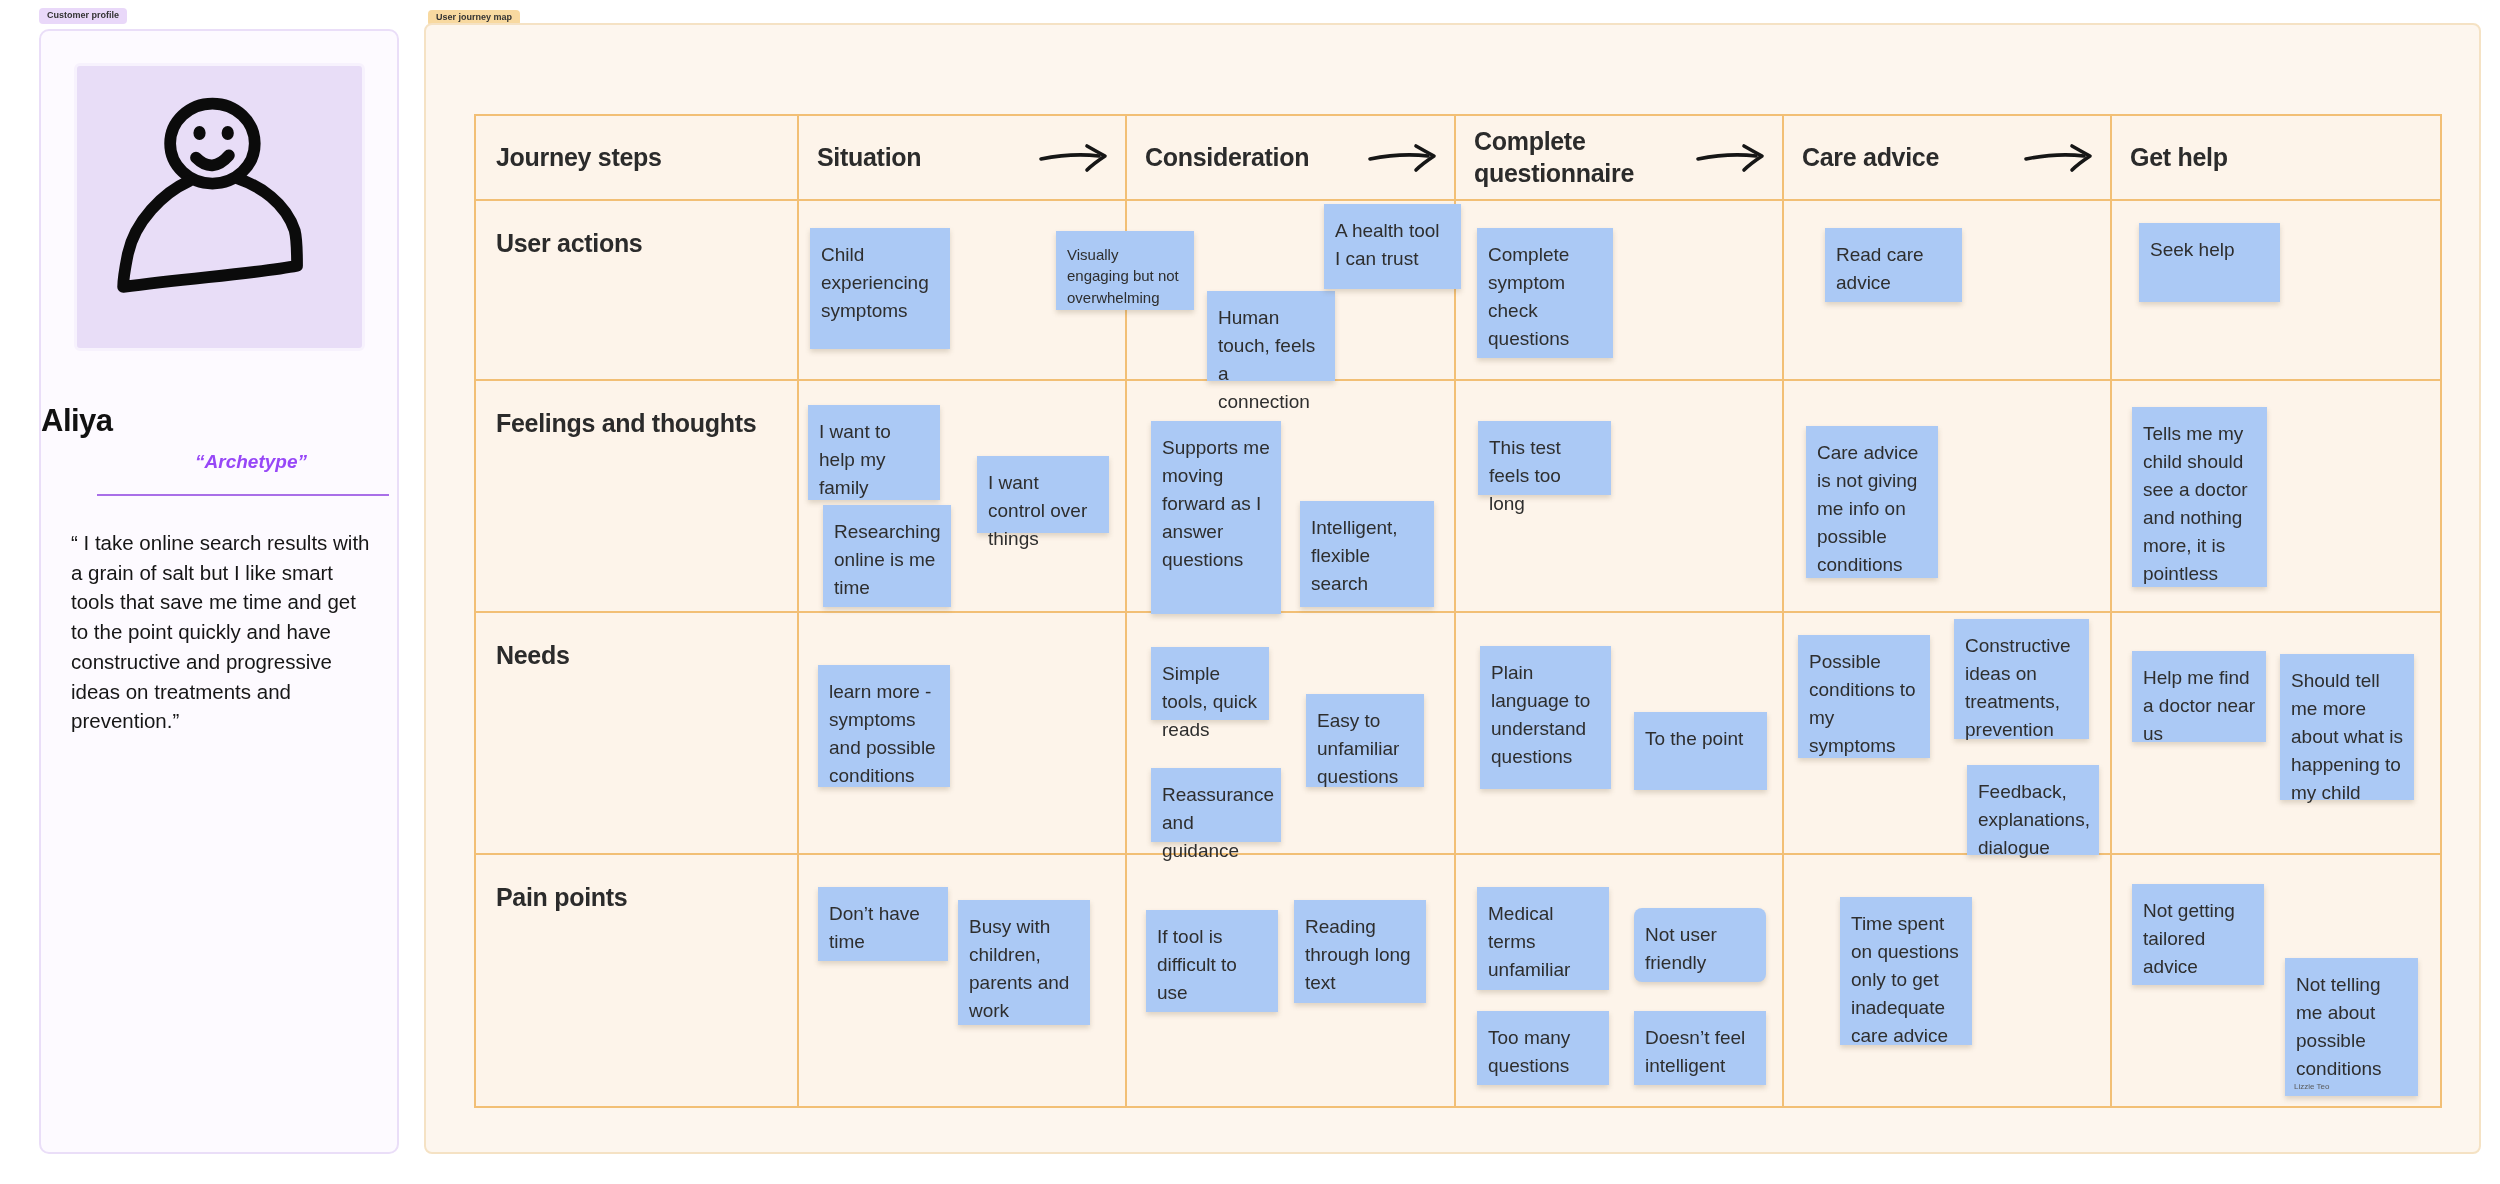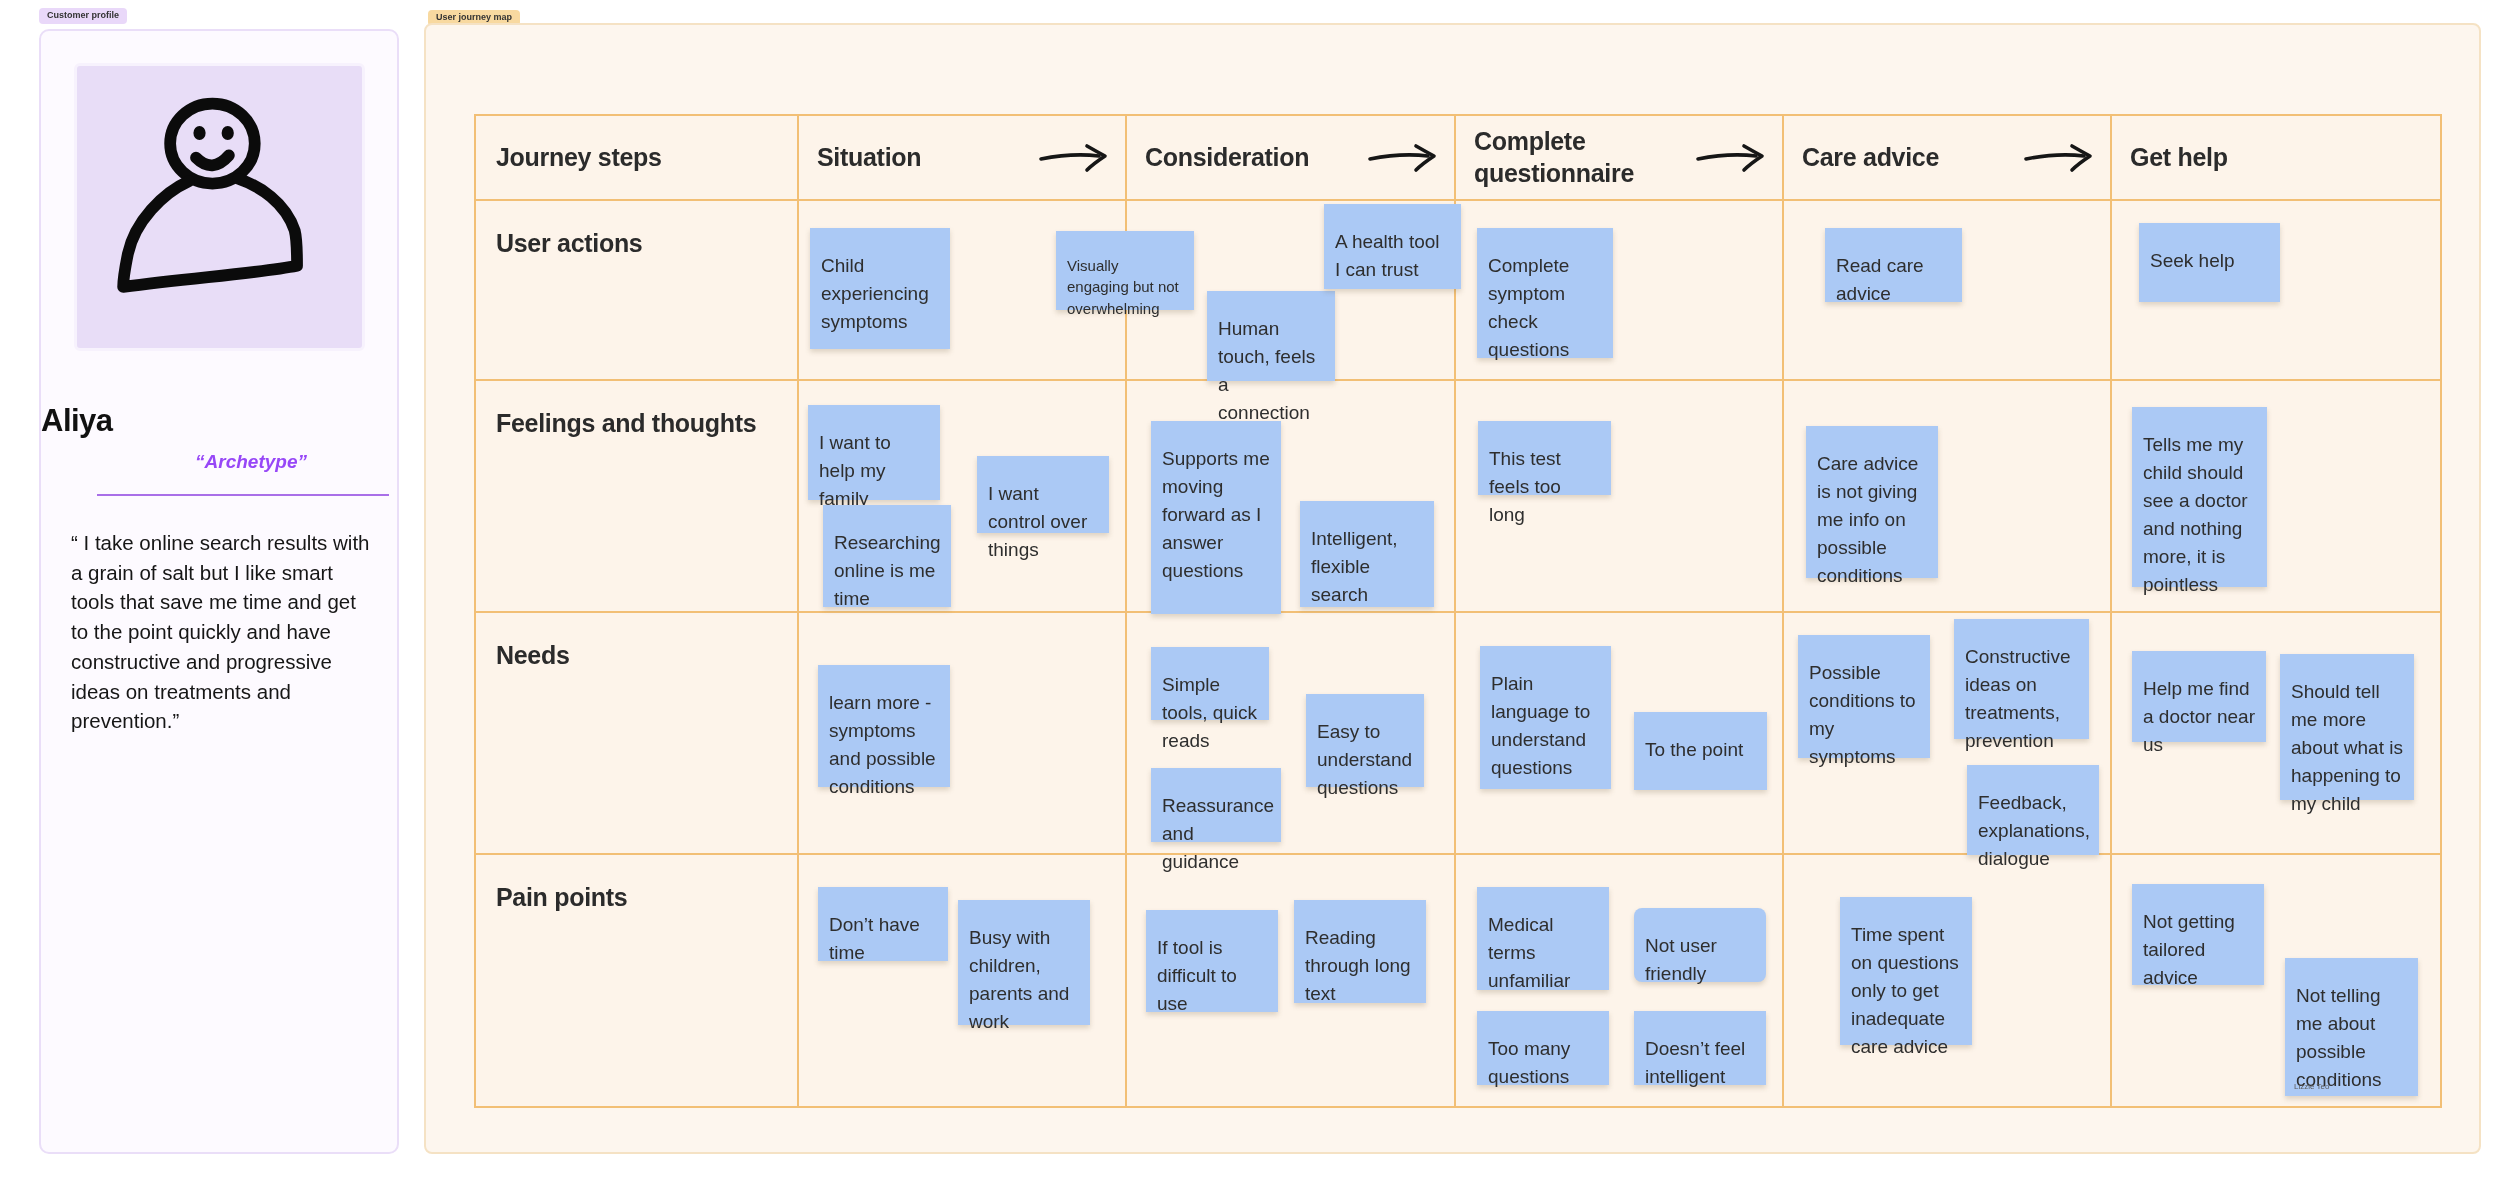--- a/index.html
+++ b/index.html
@@ -76,21 +76,21 @@
   .corner-header,.row-header{
     padding:28px 10px 0 20px;font-size:25px;font-weight:700;color:#2b2b2b;
     letter-spacing:-0.3px;box-sizing:border-box;
   }
   .corner-header{padding-top:0;display:flex;align-items:center;}
 
   
   .sticky-layer{position:absolute;left:474px;top:114px;width:1968px;height:994px;pointer-events:none;}
   .sticky{
     position:absolute;background:#abc9f5;color:#2e2e2e;
-    padding:24px 11px;box-sizing:border-box;
+    padding:13px 11px;box-sizing:border-box;
     font-size:19px;line-height:1.47;
     box-shadow:0 3px 5px rgba(110,90,60,0.22);
     pointer-events:auto;
   }
   .sticky.small{font-size:15px;line-height:1.42;}
   .sticky .author{
     position:absolute;left:9px;bottom:5px;font-size:8px;color:#5a5a5a;line-height:1;
   }
 </style>
 </head>
@@ -201,21 +201,21 @@
     <div class="sticky" style="left: 334px; top: 291px; width: 132px; height: 95px;">I want to help my family</div>
     <div class="sticky" style="left: 503px; top: 342px; width: 132px; height: 77px;">I want control over things</div>
     <div class="sticky" style="left: 349px; top: 391px; width: 128px; height: 102px;">Researching online is me time</div>
     <div class="sticky" style="left: 677px; top: 307px; width: 130px; height: 193px;">Supports me moving forward as I answer questions</div>
     <div class="sticky" style="left: 826px; top: 387px; width: 134px; height: 106px;">Intelligent, flexible search</div>
     <div class="sticky" style="left: 1004px; top: 307px; width: 133px; height: 74px;">This test feels too long</div>
     <div class="sticky" style="left: 1332px; top: 312px; width: 132px; height: 152px;">Care advice is not giving me info on possible conditions</div>
     <div class="sticky" style="left: 1658px; top: 293px; width: 135px; height: 180px;">Tells me my child should see a doctor and nothing more, it is pointless</div>
     <div class="sticky" style="left: 344px; top: 551px; width: 132px; height: 122px;">learn more - symptoms and possible conditions</div>
     <div class="sticky" style="left: 677px; top: 533px; width: 118px; height: 73px;">Simple tools, quick reads</div>
-    <div class="sticky" style="left: 832px; top: 580px; width: 118px; height: 93px;">Easy to understand questions</div>
+    <div class="sticky" style="left: 832px; top: 580px; width: 118px; height: 93px;">Easy to unfamiliar questions</div>
     <div class="sticky" style="left: 677px; top: 654px; width: 130px; height: 74px;">Reassurance and guidance</div>
     <div class="sticky" style="left: 1006px; top: 532px; width: 131px; height: 143px;">Plain language to understand questions</div>
     <div class="sticky" style="left: 1160px; top: 598px; width: 133px; height: 78px;">To the point</div>
     <div class="sticky" style="left: 1324px; top: 521px; width: 132px; height: 123px;">Possible conditions to my symptoms</div>
     <div class="sticky" style="left: 1480px; top: 505px; width: 135px; height: 120px;">Constructive ideas on treatments, prevention</div>
     <div class="sticky" style="left: 1493px; top: 651px; width: 132px; height: 90px;">Feedback, explanations, dialogue</div>
     <div class="sticky" style="left: 1658px; top: 537px; width: 134px; height: 91px;">Help me find a doctor near us</div>
     <div class="sticky" style="left: 1806px; top: 540px; width: 134px; height: 146px;">Should tell me more about what is happening to my child</div>
     <div class="sticky" style="left: 344px; top: 773px; width: 130px; height: 74px;">Don’t have time</div>
     <div class="sticky" style="left: 484px; top: 786px; width: 132px; height: 125px;">Busy with children, parents and work</div>

